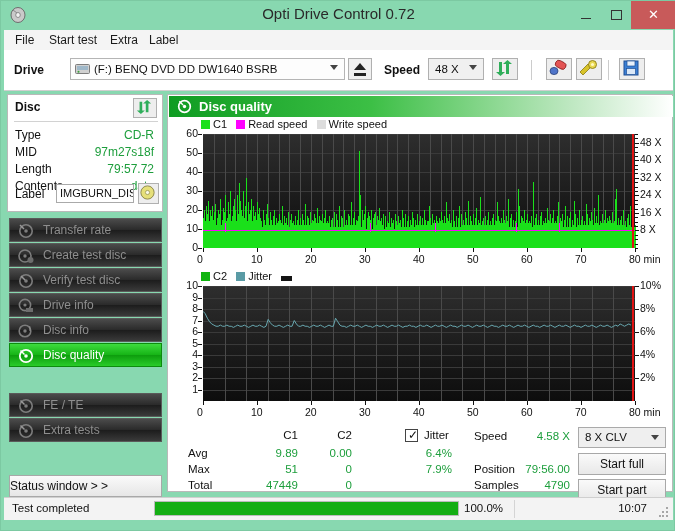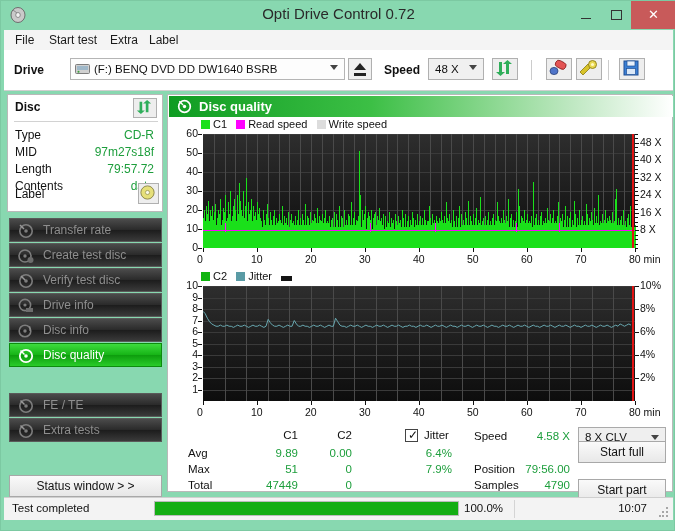--- a/index.html
+++ b/index.html
@@ -217,21 +217,21 @@
   .nav-icon {
     position: absolute; left: 8px; top: 4px;
     width: 16px; height: 16px;
   }
   .statuswin-btn {
     position: absolute; left: 2px; top: 381px;
     width: 153px; height: 22px;
     background: linear-gradient(to bottom,#fafafa,#e6e6e6);
     border: 1px solid #a8a8a8;
     box-sizing: border-box;
-    text-align: center;
+    text-align: left;
     font-size: 12px; color: #111;
     padding-top: 3px;
   }
   
   .mainpanel {
     position: absolute; left: 166px; top: 93px;
     width: 506px; height: 398px;
     background: #ffffff;
     border: 1px solid #b9b9b9;
     box-sizing: border-box;
@@ -432,20 +432,21 @@
       <div class="disc-row-label" style="top:33px">Type</div>
       <div class="disc-row-val" style="top:33px">CD-R</div>
       <div class="disc-row-label" style="top:50px">MID</div>
       <div class="disc-row-val" style="top:50px">97m27s18f</div>
       <div class="disc-row-label" style="top:67px">Length</div>
       <div class="disc-row-val" style="top:67px">79:57.72</div>
       <div class="disc-row-label" style="top:84px">Contents</div>
       <div class="disc-row-val" style="top:84px">data</div>
 
       <div class="disc-row-label" style="top:92px">Label</div>
+      <div class="label-input">IMGBURN_DIS</div>
       <div class="label-btn">
         <svg width="17" height="17" viewBox="0 0 18 18">
           <circle cx="9" cy="9" r="7" fill="#e6e07a" stroke="#8a8547" stroke-width="1"></circle>
           <circle cx="9" cy="9" r="2.2" fill="#fbfbe8" stroke="#8a8547" stroke-width="0.7"></circle>
         </svg>
       </div>
     </div>
 
     <div class="navlist">
       <div class="nav-btn" style="top:0px">
@@ -1801,21 +1802,21 @@
       <div class="res-val" style="left:346px; top:3px;  width:56px">4.58 X</div>
       <div class="res-hdr" style="left:306px; top:36px">Position</div>
       <div class="res-val" style="left:340px; top:36px; width:62px">79:56.00</div>
       <div class="res-hdr" style="left:306px; top:52px">Samples</div>
       <div class="res-val" style="left:340px; top:52px; width:62px">4790</div>
 
       <div class="clv-combo">
         <div class="clv-text">8 X CLV</div>
         <div class="combo-arrow" style="top:7px"></div>
       </div>
-      <div class="act-btn" style="top:14px">Start full</div>
+      <div class="act-btn" style="top:26px">Start full</div>
       <div class="act-btn" style="top:52px">Start part</div>
     </div>
   </div>
 
   <div class="statusbar">
     <div class="sb-text" style="left:8px">Test completed</div>
     <div class="sb-prog-outer">
       <div id="prog" class="sb-prog-inner" style="width: 100%;"></div>
     </div>
     <div class="sb-text" style="left:460px">100.0%</div>

